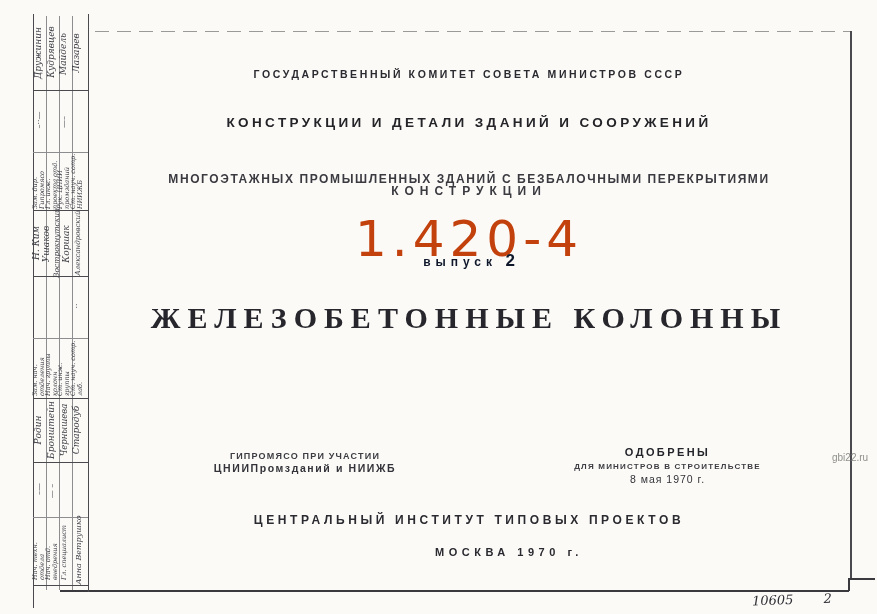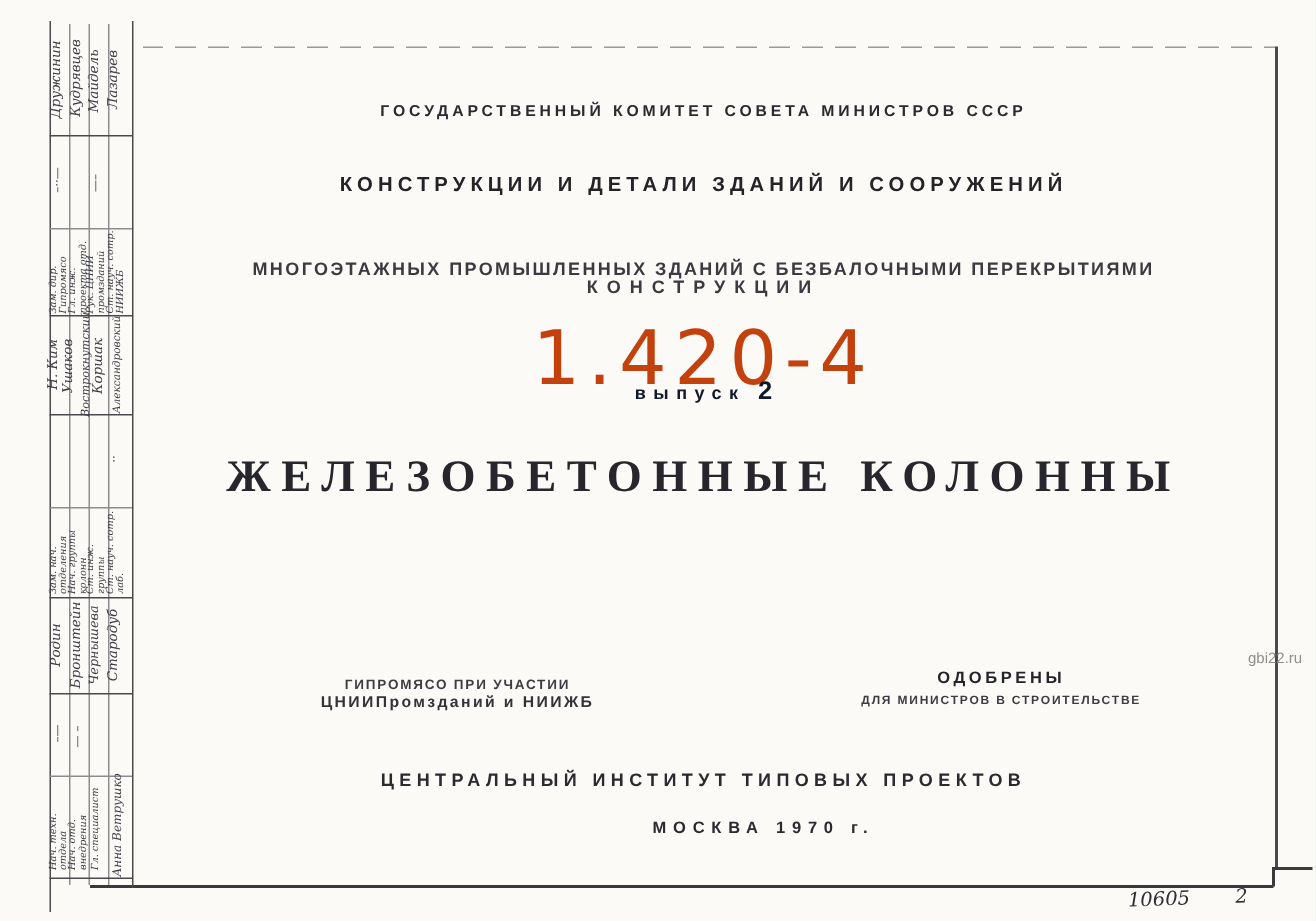--- a/index.html
+++ b/index.html
@@ -121,25 +121,26 @@
   <div class="ctr maintitle" style="top:301px;">ЖЕЛЕЗОБЕТОННЫЕ КОЛОННЫ</div>
 
   <div class="lblock" style="left:190px;top:445px;width:230px;">
     <div class="blocksmall" style="margin-top:6px;">ГИПРОМЯСО  ПРИ  УЧАСТИИ</div>
     <div class="blockmid" style="margin-top:1px;">ЦНИИПромзданий и НИИЖБ</div>
   </div>
 
   <div class="lblock" style="left:555px;top:446px;width:225px;">
     <div class="blockhead">ОДОБРЕНЫ</div>
     <div class="blocksmall" style="margin-top:4px;font-size:8px;">ДЛЯ  МИНИСТРОВ  В  СТРОИТЕЛЬСТВЕ</div>
+    <div class="blockmid" style="margin-top:2px;font-weight:400;letter-spacing:1px;">8 мая 1970 г.</div>
   </div>
 
   <div class="ctr draft publisher" style="top:513px;">ЦЕНТРАЛЬНЫЙ ИНСТИТУТ ТИПОВЫХ ПРОЕКТОВ</div>
   <div class="ctr draft cityyear" style="top:546px;">МОСКВА 1970 г.</div>
 
   <div class="hand" style="position:absolute;left:752px;top:592px;font-size:13px;transform:rotate(-2deg);">
     <span>10605</span>
     <span style="margin-left:26px;">2</span>
   </div>
 
-  <div class="watermark" style="left:832px;top:434px;">gbi22.ru</div>
+  <div class="watermark" style="left:832px;top:452px;">gbi22.ru</div>
 
 </div>
 
 </body></html>

